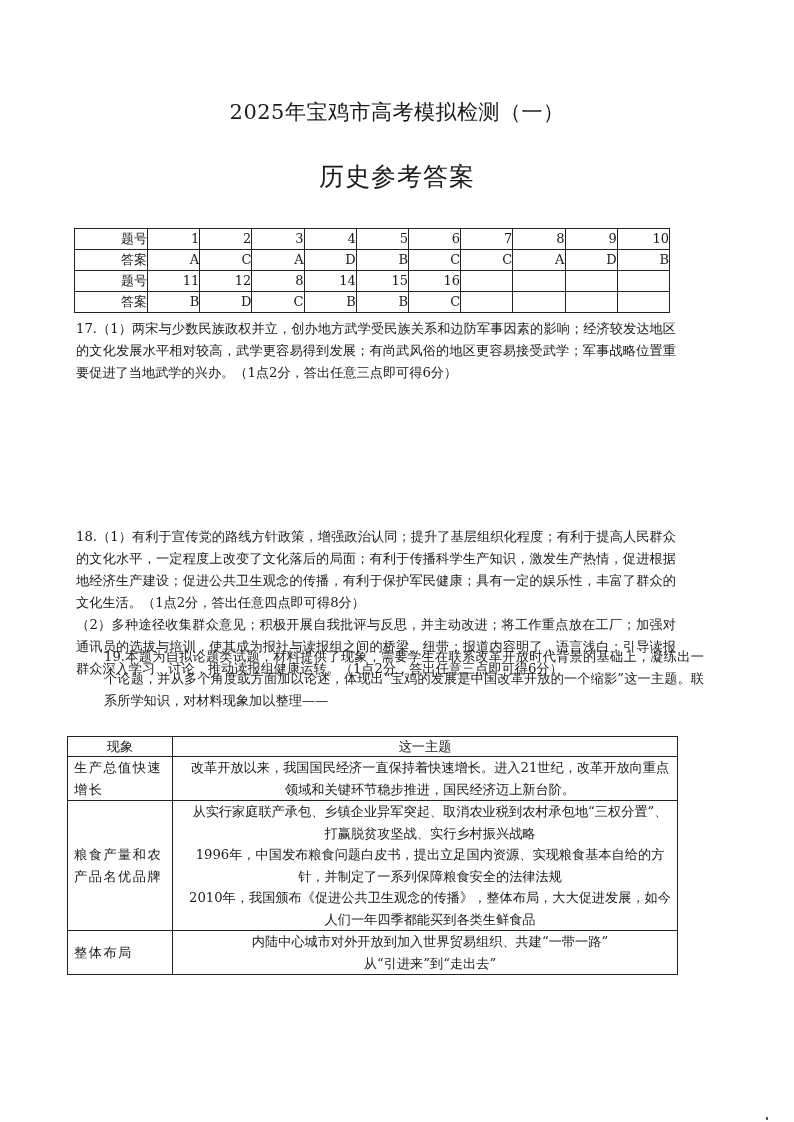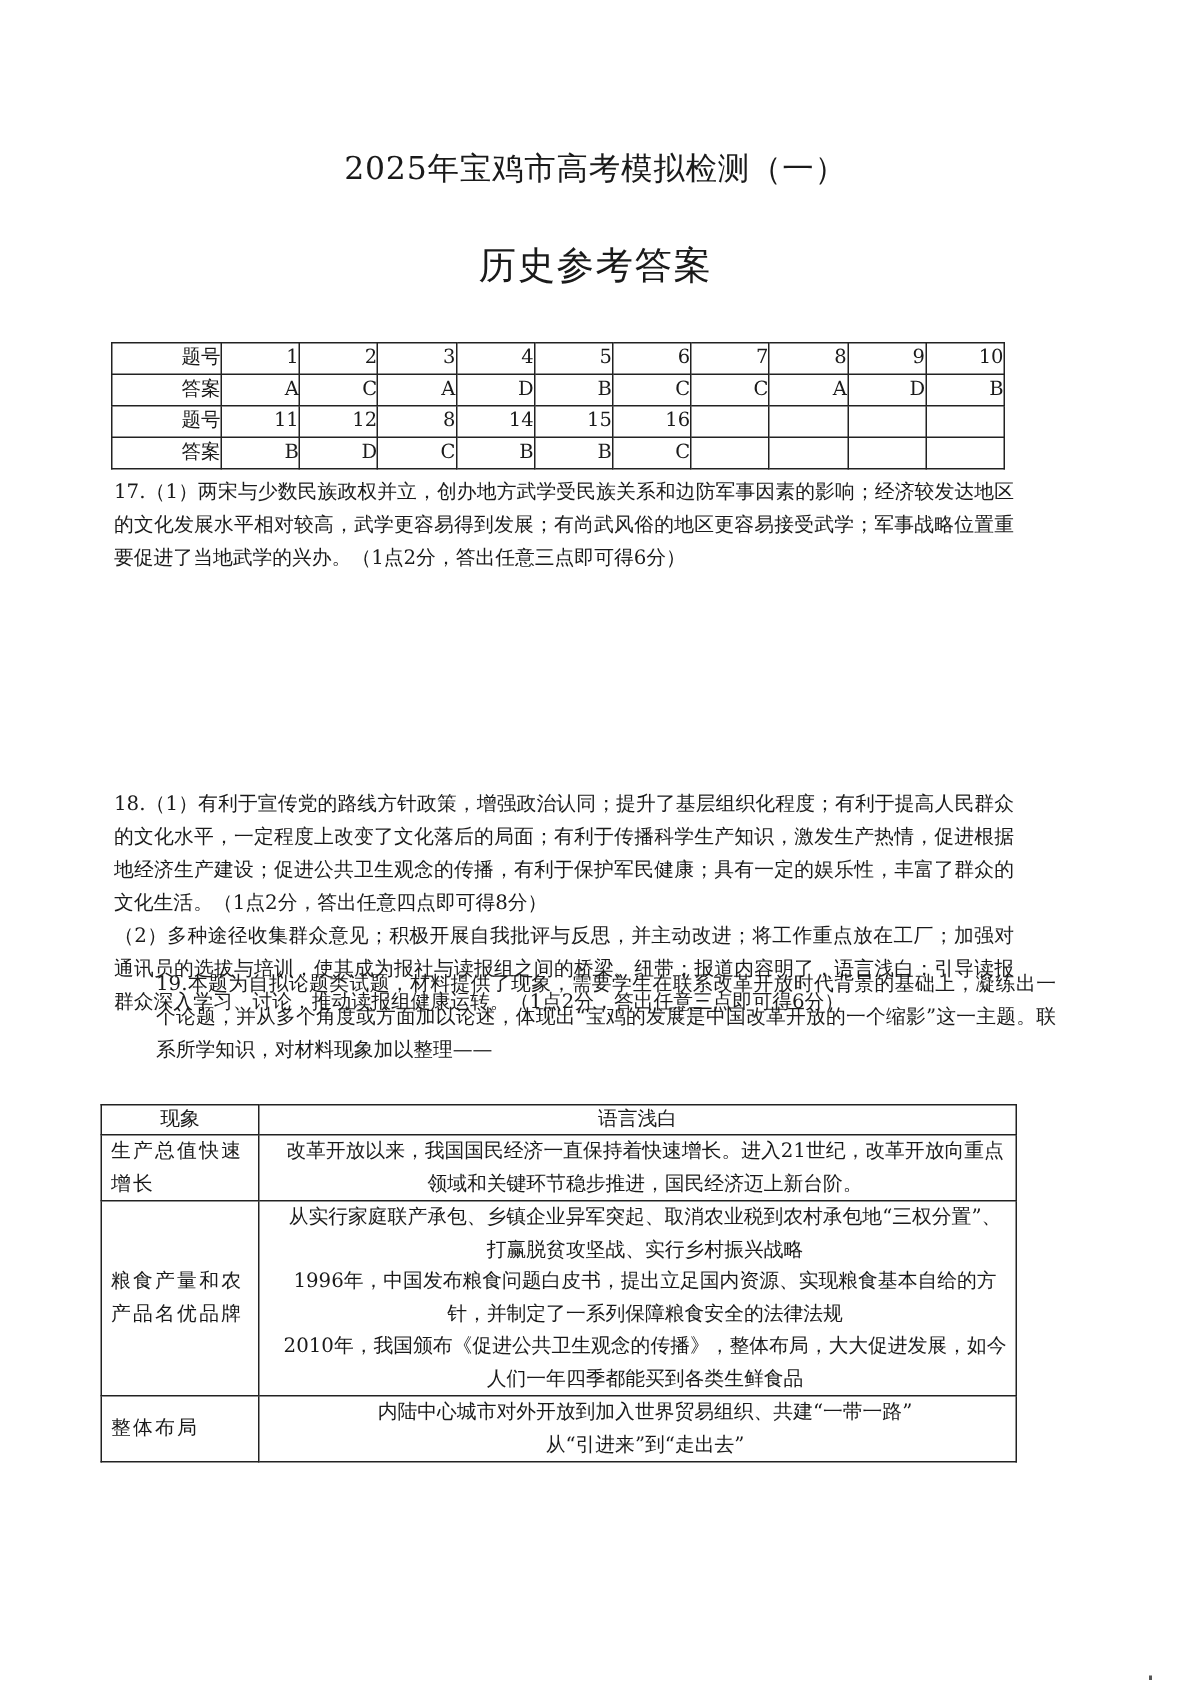--- a/index.html
+++ b/index.html
@@ -97,21 +97,21 @@
   <div>18.（1）有利于宣传党的路线方针政策，增强政治认同；提升了基层组织化程度；有利于提高人民群众的文化水平，一定程度上改变了文化落后的局面；有利于传播科学生产知识，激发生产热情，促进根据地经济生产建设；促进公共卫生观念的传播，有利于保护军民健康；具有一定的娱乐性，丰富了群众的文化生活。（1点2分，答出任意四点即可得8分）</div>
   <div>（2）多种途径收集群众意见；积极开展自我批评与反思，并主动改进；将工作重点放在工厂；加强对通讯员的选拔与培训，使其成为报社与读报组之间的桥梁、纽带；报道内容明了，语言浅白；引导读报群众深入学习、讨论，推动读报组健康运转。（1点2分，答出任意三点即可得6分）</div>
 </div>
 
 <div class="para p19">19.本题为自拟论题类试题，材料提供了现象，需要学生在联系改革开放时代背景的基础上，凝练出一个论题，并从多个角度或方面加以论述，体现出“宝鸡的发展是中国改革开放的一个缩影”这一主题。联系所学知识，对材料现象加以整理——</div>
 
 <table class="k">
   <thead>
     <tr>
       <th style="width:92px">现象</th>
-      <th>语言浅白</th>
+      <th>这一主题</th>
     </tr>
   </thead>
   <tbody id="k-body">
       <tr>
         <td class="c1">生产总值快速增长</td>
         <td class="c2">
           <div>改革开放以来，我国国民经济一直保持着快速增长。进入21世纪，改革开放向重点领域和关键环节稳步推进，国民经济迈上新台阶。</div>
         </td>
       </tr>
       <tr>

